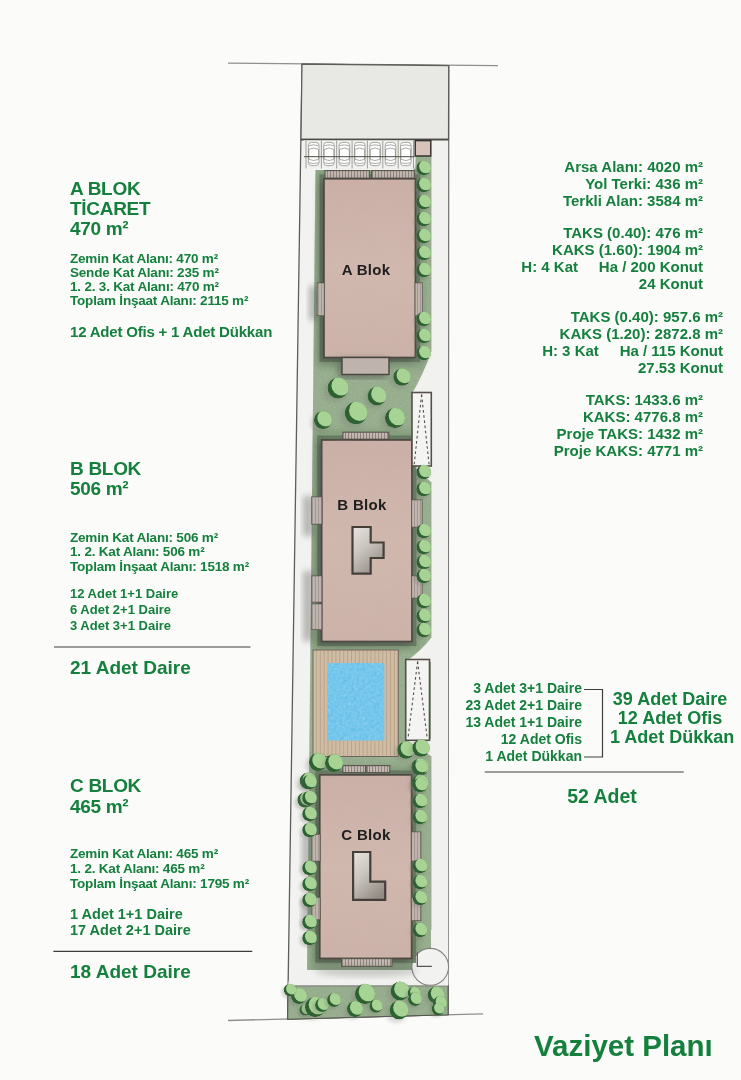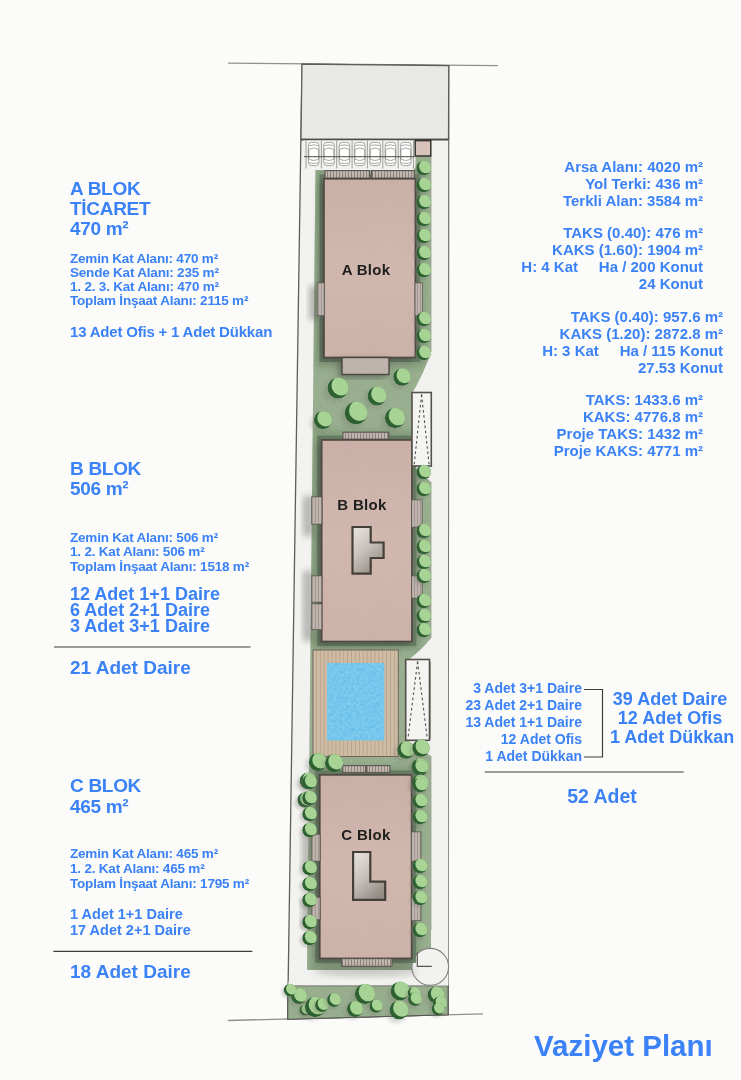--- a/index.html
+++ b/index.html
@@ -1,18 +1,18 @@
 <!DOCTYPE html>
 <html><head>
 <meta charset="utf-8">
 <style>
   html,body{margin:0;padding:0;}
   body{width:741px;height:1080px;background:#fbfbfa;font-family:"Liberation Sans",sans-serif;}
   #page{position:relative;width:741px;height:1080px;overflow:hidden;background:#fbfbfa;color:#1c1c1c;}
-  .t{position:absolute;font-weight:bold;white-space:pre;color:#3b82f6;}
+  .t{position:absolute;font-weight:bold;white-space:pre;color:#15803d;}
   .r{text-align:right;}
   .c{text-align:center;}
   svg{position:absolute;left:0;top:0;}
 </style>
 </head>
 <body>
 <div id="page">
 <svg id="plan" width="741" height="1080" viewBox="0 0 741 1080">
 <defs>
 <linearGradient id="bld" x1="0" y1="0" x2="0" y2="1">
@@ -253,27 +253,27 @@
 <path d="M584,689.5 L602.5,689.5 L602.5,757 L584,757" fill="none" stroke="#3e3e3c" stroke-width="1.2"></path>
 </svg>
 
 <div class="t" style="left:70px;top:178.5px;font-size:19px;line-height:20px;letter-spacing:-0.3px;">A BLOK
 TİCARET
 470 m²</div>
 <div class="t" style="left:70px;top:251.5px;font-size:13.5px;line-height:14.25px;letter-spacing:-0.2px;">Zemin Kat Alanı: 470 m²
 Sende Kat Alanı: 235 m²
 1. 2. 3. Kat Alanı: 470 m²
 Toplam İnşaat Alanı: 2115 m²</div>
-<div class="t" style="left:70px;top:324px;font-size:15px;line-height:16px;letter-spacing:-0.2px;">13 Adet Ofis + 1 Adet Dükkan</div>
+<div class="t" style="left:70px;top:324px;font-size:15px;line-height:16px;letter-spacing:-0.2px;">12 Adet Ofis + 1 Adet Dükkan</div>
 <div class="t" style="left:70px;top:458.5px;font-size:19px;line-height:20px;letter-spacing:-0.3px;">B BLOK
 506 m²</div>
 <div class="t" style="left:70px;top:525px;font-size:13.5px;line-height:14.4px;letter-spacing:-0.2px;margin-top:6px;">Zemin Kat Alanı: 506 m²
 1. 2. Kat Alanı: 506 m²
 Toplam İnşaat Alanı: 1518 m²</div>
-<div class="t" style="left:70px;top:586px;font-size:18px;line-height:16px;">12 Adet 1+1 Daire
+<div class="t" style="left:70px;top:586px;font-size:13px;line-height:16px;">12 Adet 1+1 Daire
 6 Adet 2+1 Daire
 3 Adet 3+1 Daire</div>
 <div class="t" style="left:70px;top:658px;font-size:19px;line-height:20px;">21 Adet Daire</div>
 <div class="t" style="left:70px;top:776px;font-size:19px;line-height:20.5px;letter-spacing:-0.3px;">C BLOK
 465 m²</div>
 <div class="t" style="left:70px;top:846px;font-size:13.5px;line-height:15.2px;letter-spacing:-0.2px;">Zemin Kat Alanı: 465 m²
 1. 2. Kat Alanı: 465 m²
 Toplam İnşaat Alanı: 1795 m²</div>
 <div class="t" style="left:70px;top:906px;font-size:14.5px;line-height:16px;">1 Adet 1+1 Daire
 17 Adet 2+1 Daire</div>

